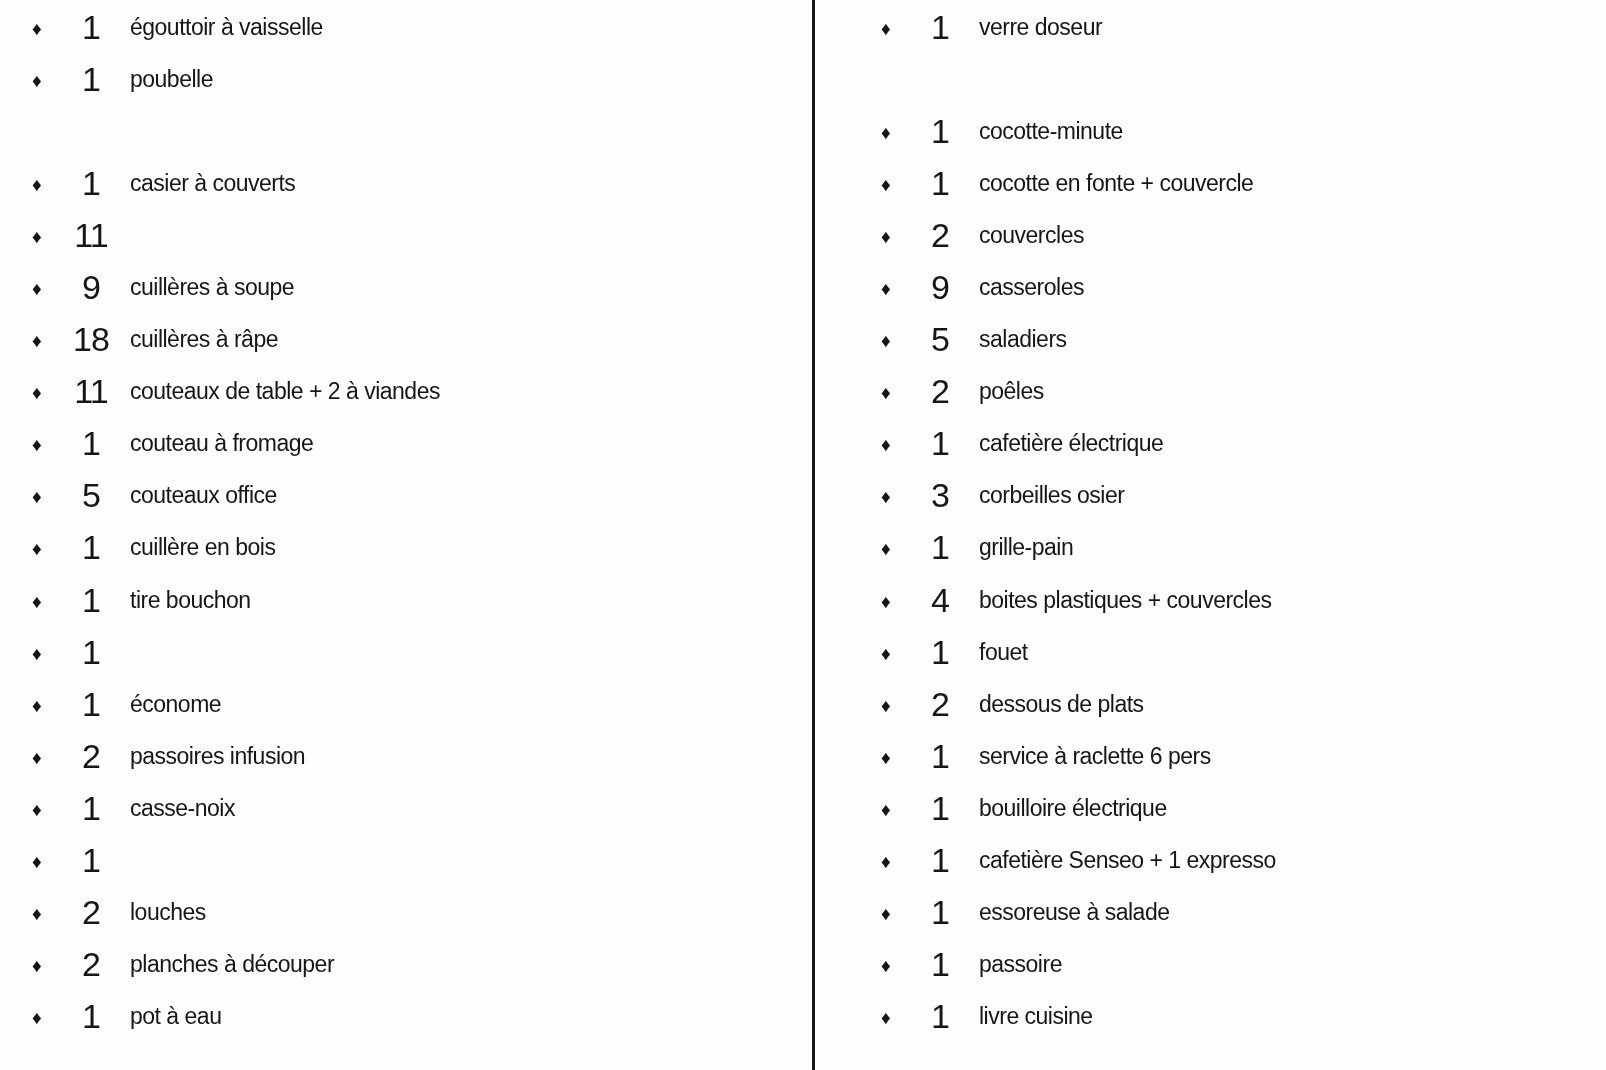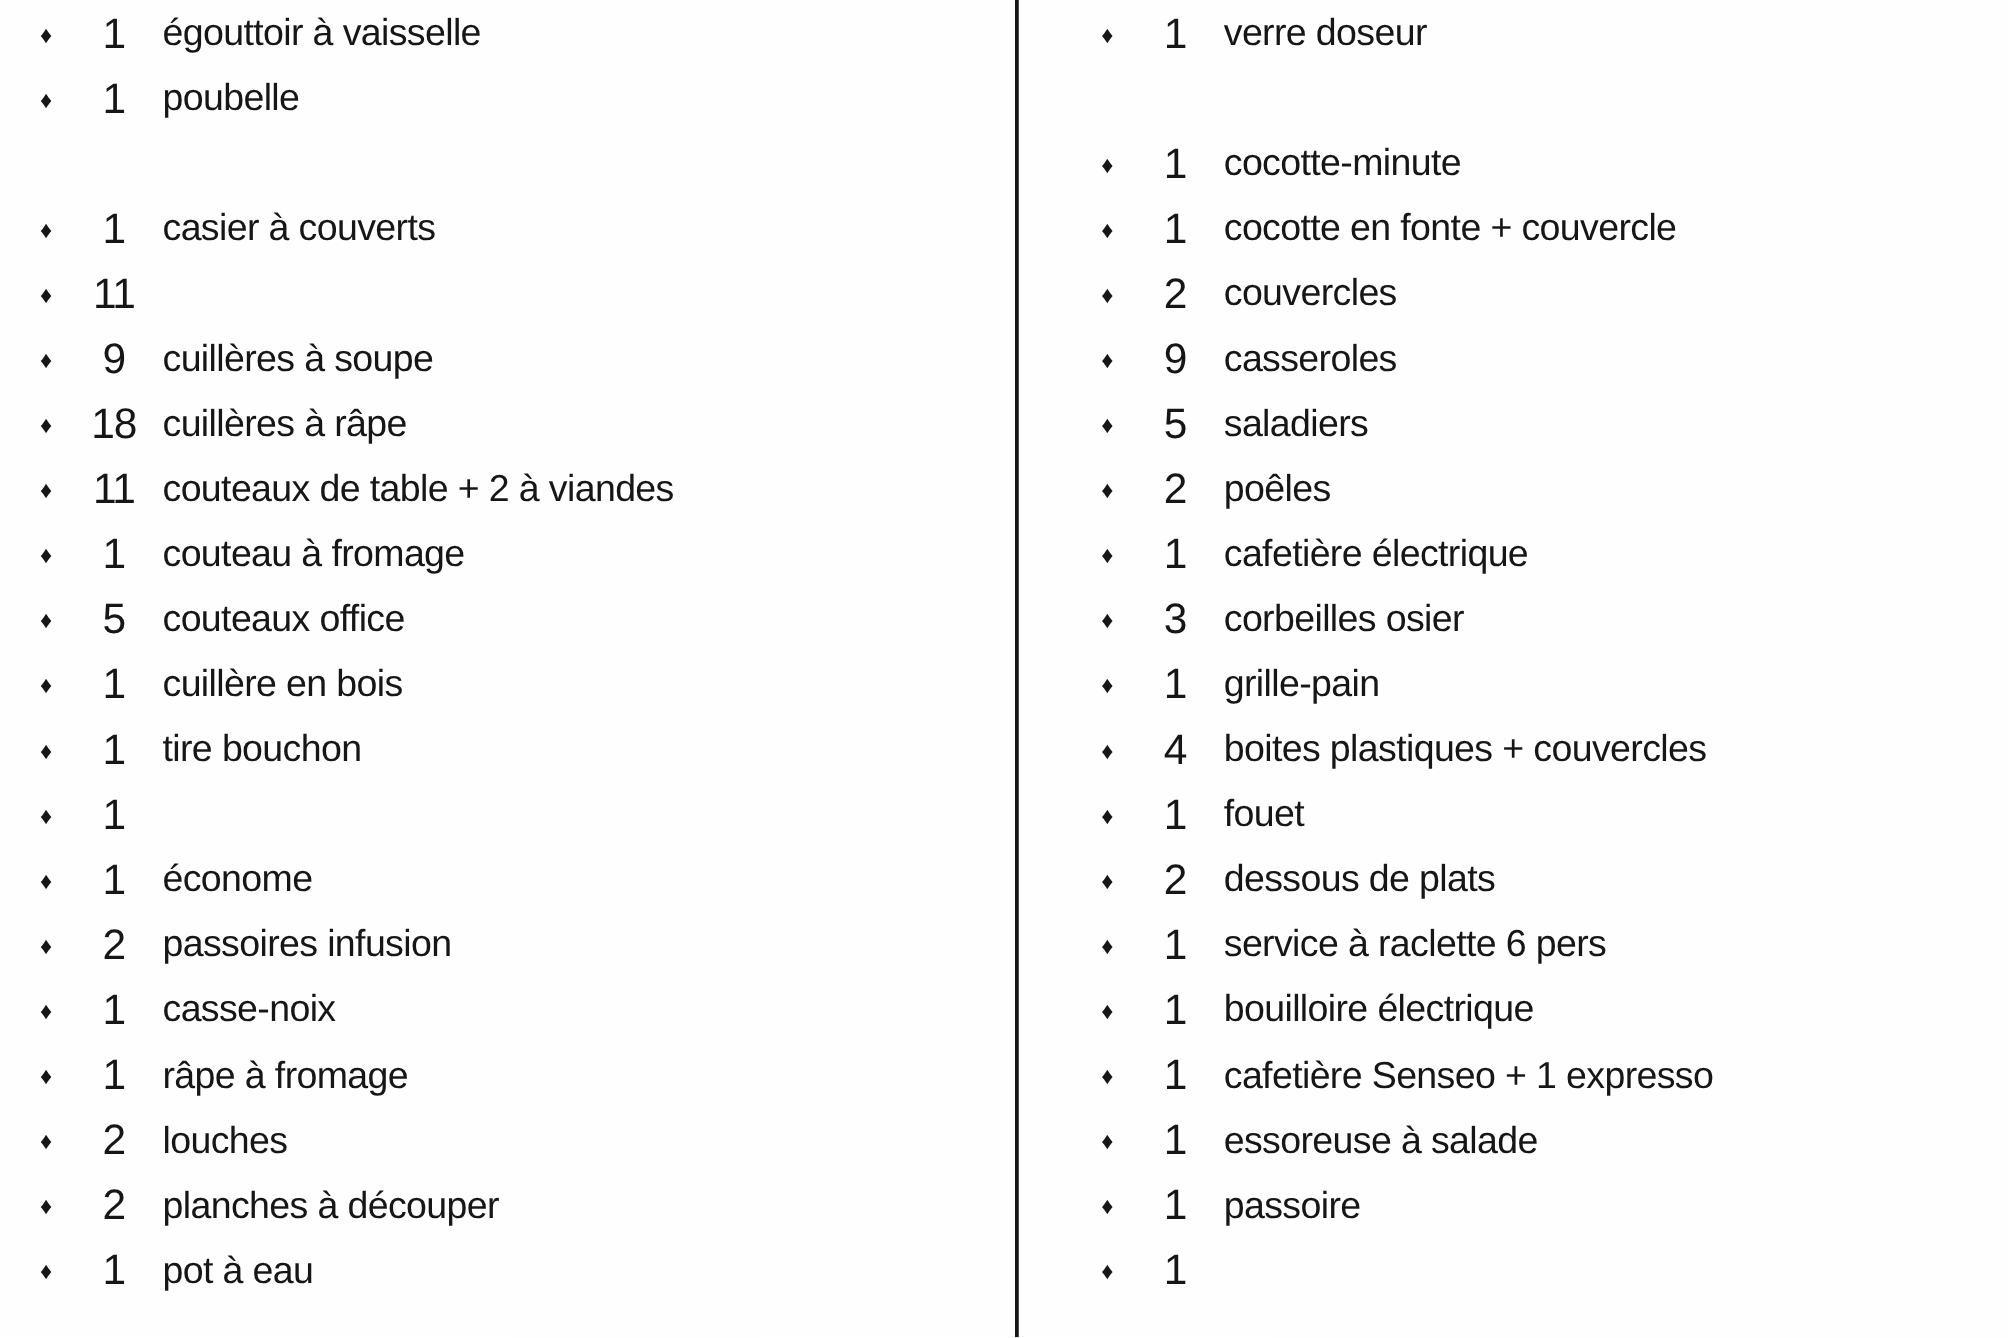--- a/index.html
+++ b/index.html
@@ -51,21 +51,21 @@
     transform: translateY(1px);
   }
   .qty {
     width: 50px;
     flex: 0 0 auto;
     text-align: center;
     font-size: 34px;
     letter-spacing: -1px;
   }
   .label {
-    font-size: 30px;
+    font-size: 23px;
     padding-left: 14px;
     letter-spacing: -0.5px;
   }
 </style>
 </head>
 <body>
 
 <div class="page">
   <div class="col col-left">
       <div class="row">
@@ -138,21 +138,20 @@
         <span class="label">passoires infusion</span>
       </div>
       <div class="row">
         <span class="bullet">♦</span>
         <span class="qty">1</span>
         <span class="label">casse-noix</span>
       </div>
       <div class="row">
         <span class="bullet">♦</span>
         <span class="qty">1</span>
-        <span class="label">râpe à fromage</span>
       </div>
       <div class="row">
         <span class="bullet">♦</span>
         <span class="qty">2</span>
         <span class="label">louches</span>
       </div>
       <div class="row">
         <span class="bullet">♦</span>
         <span class="qty">2</span>
         <span class="label">planches à découper</span>
@@ -252,15 +251,16 @@
         <span class="label">essoreuse à salade</span>
       </div>
       <div class="row">
         <span class="bullet">♦</span>
         <span class="qty">1</span>
         <span class="label">passoire</span>
       </div>
       <div class="row">
         <span class="bullet">♦</span>
         <span class="qty">1</span>
+        <span class="label">livre cuisine</span>
       </div>
     </div>
 </div>
 
 </body></html>

